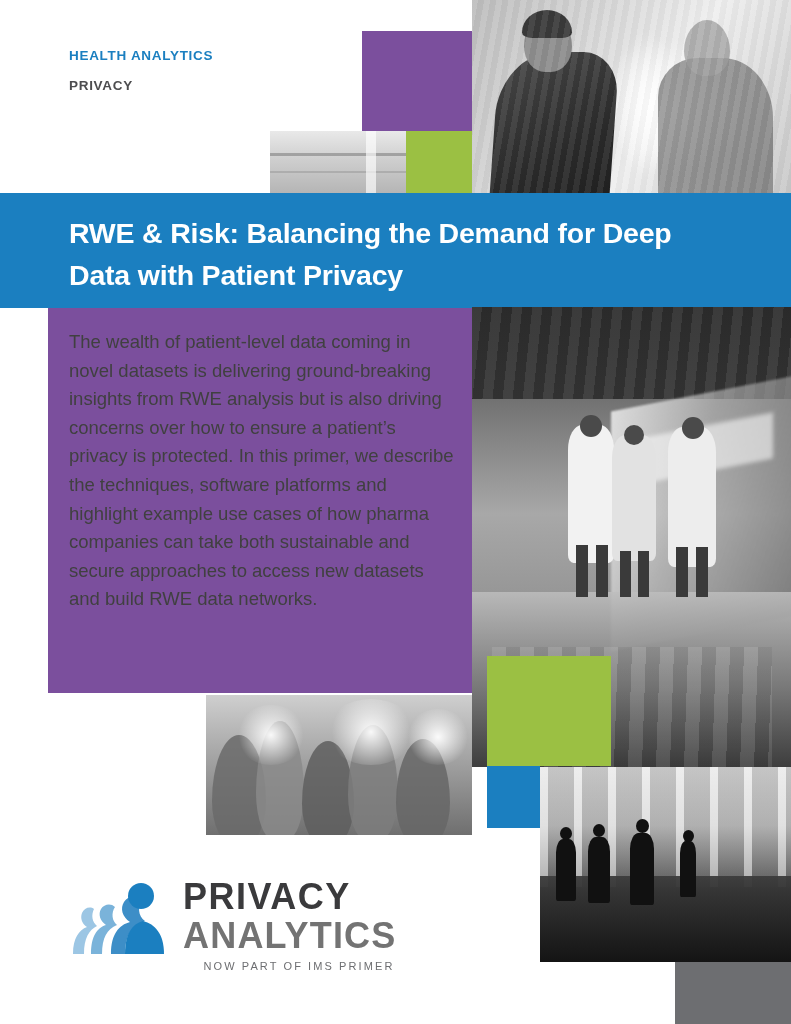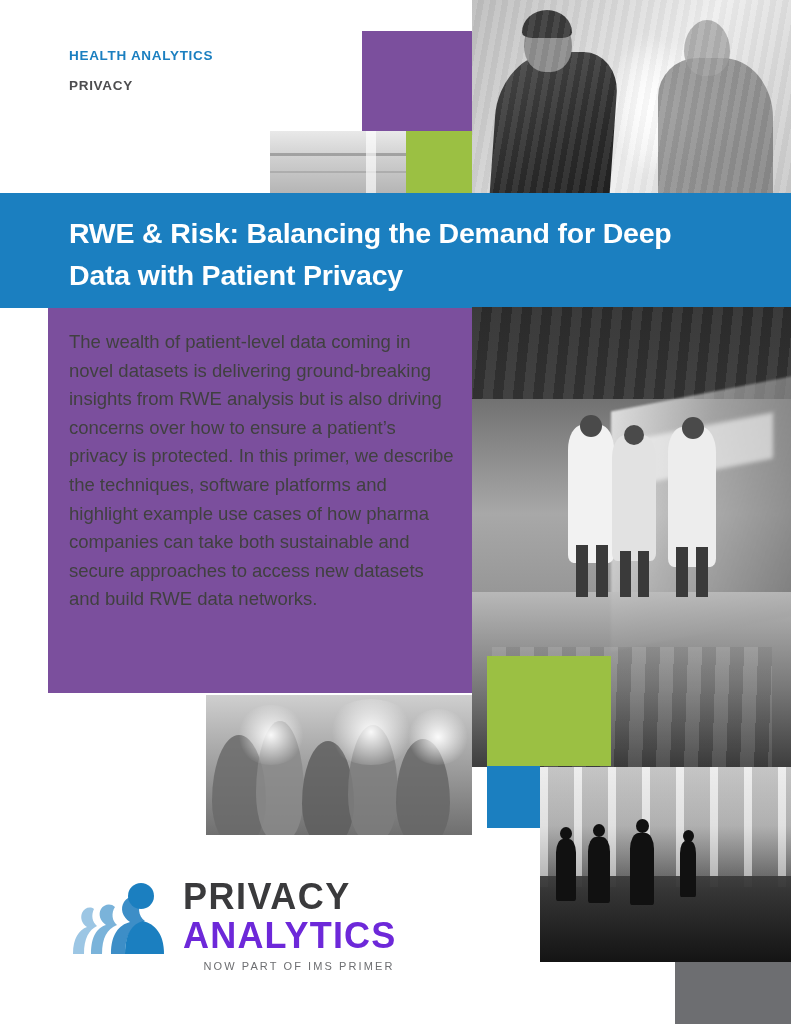--- a/index.html
+++ b/index.html
@@ -365,21 +365,21 @@
     font-size: 36px;
     font-weight: bold;
     letter-spacing: 1.5px;
     color: #3a3a3c;
     line-height: 38px;
   }
   .logo-line2 {
     font-size: 36px;
     font-weight: bold;
     letter-spacing: 1.2px;
-    color: #6d28d9;
+    color: #737373;
     line-height: 40px;
   }
   .logo-tag {
     font-size: 11px;
     letter-spacing: 2.1px;
     color: #6d6e71;
     text-align: right;
     padding-right: 2px;
     margin-top: 4px;
   }

